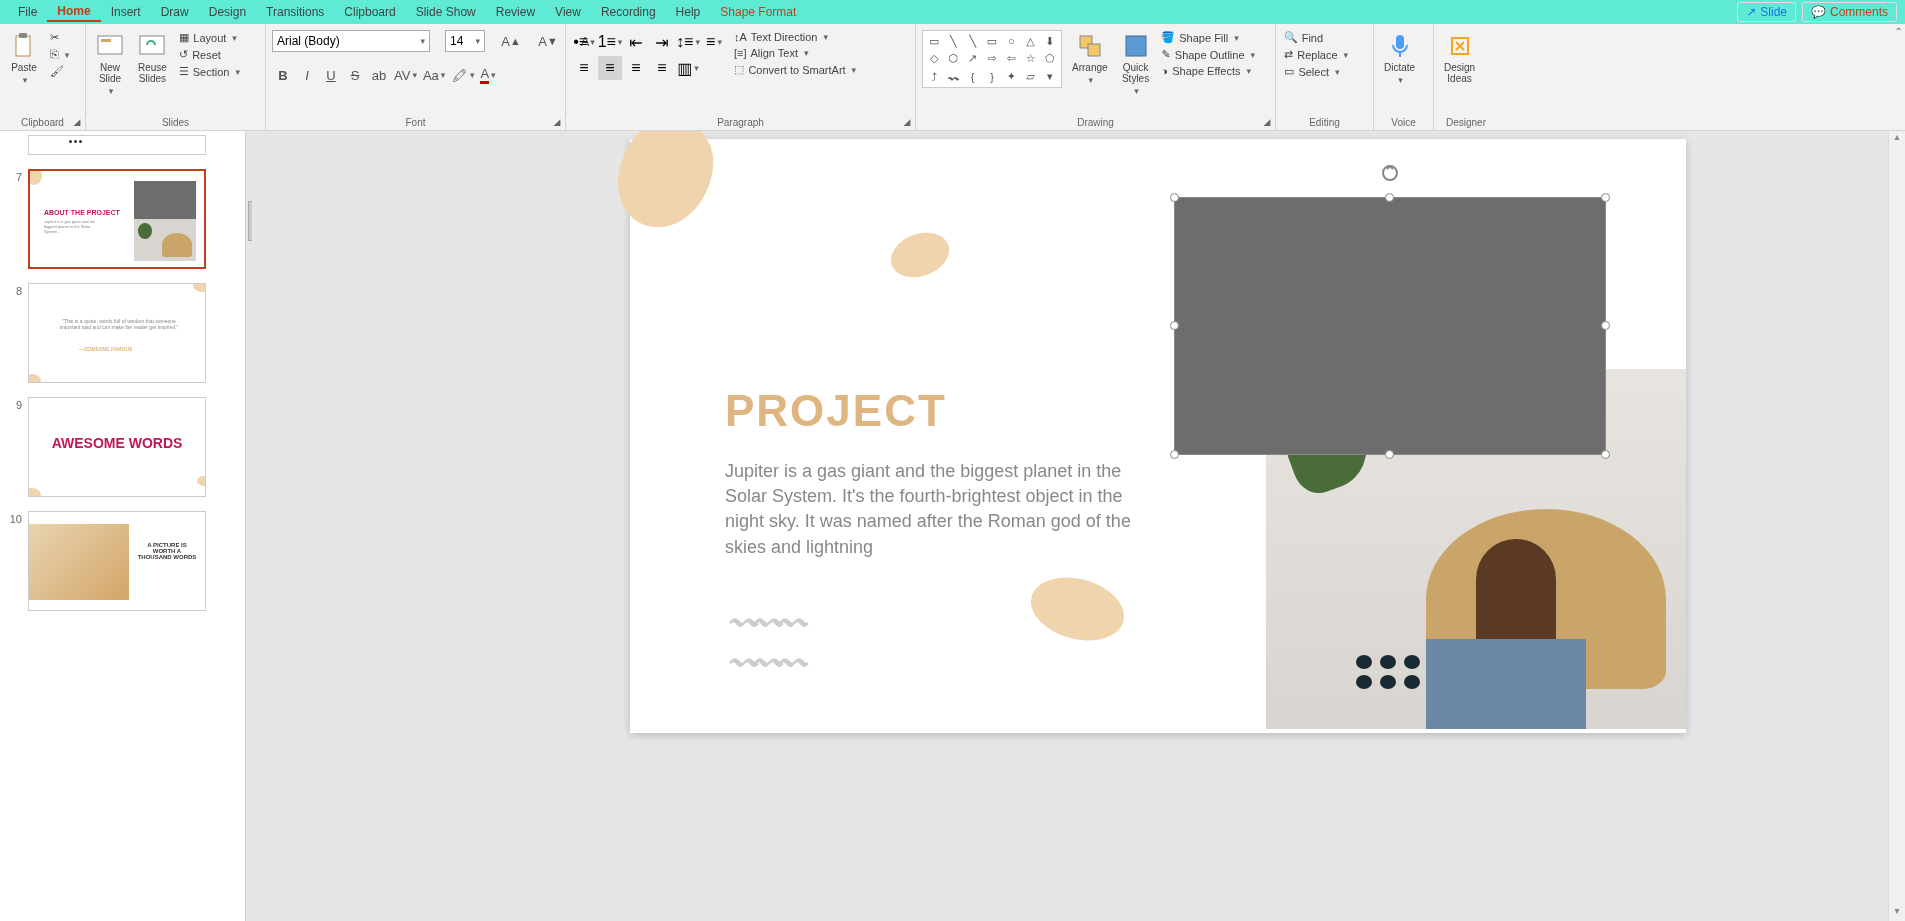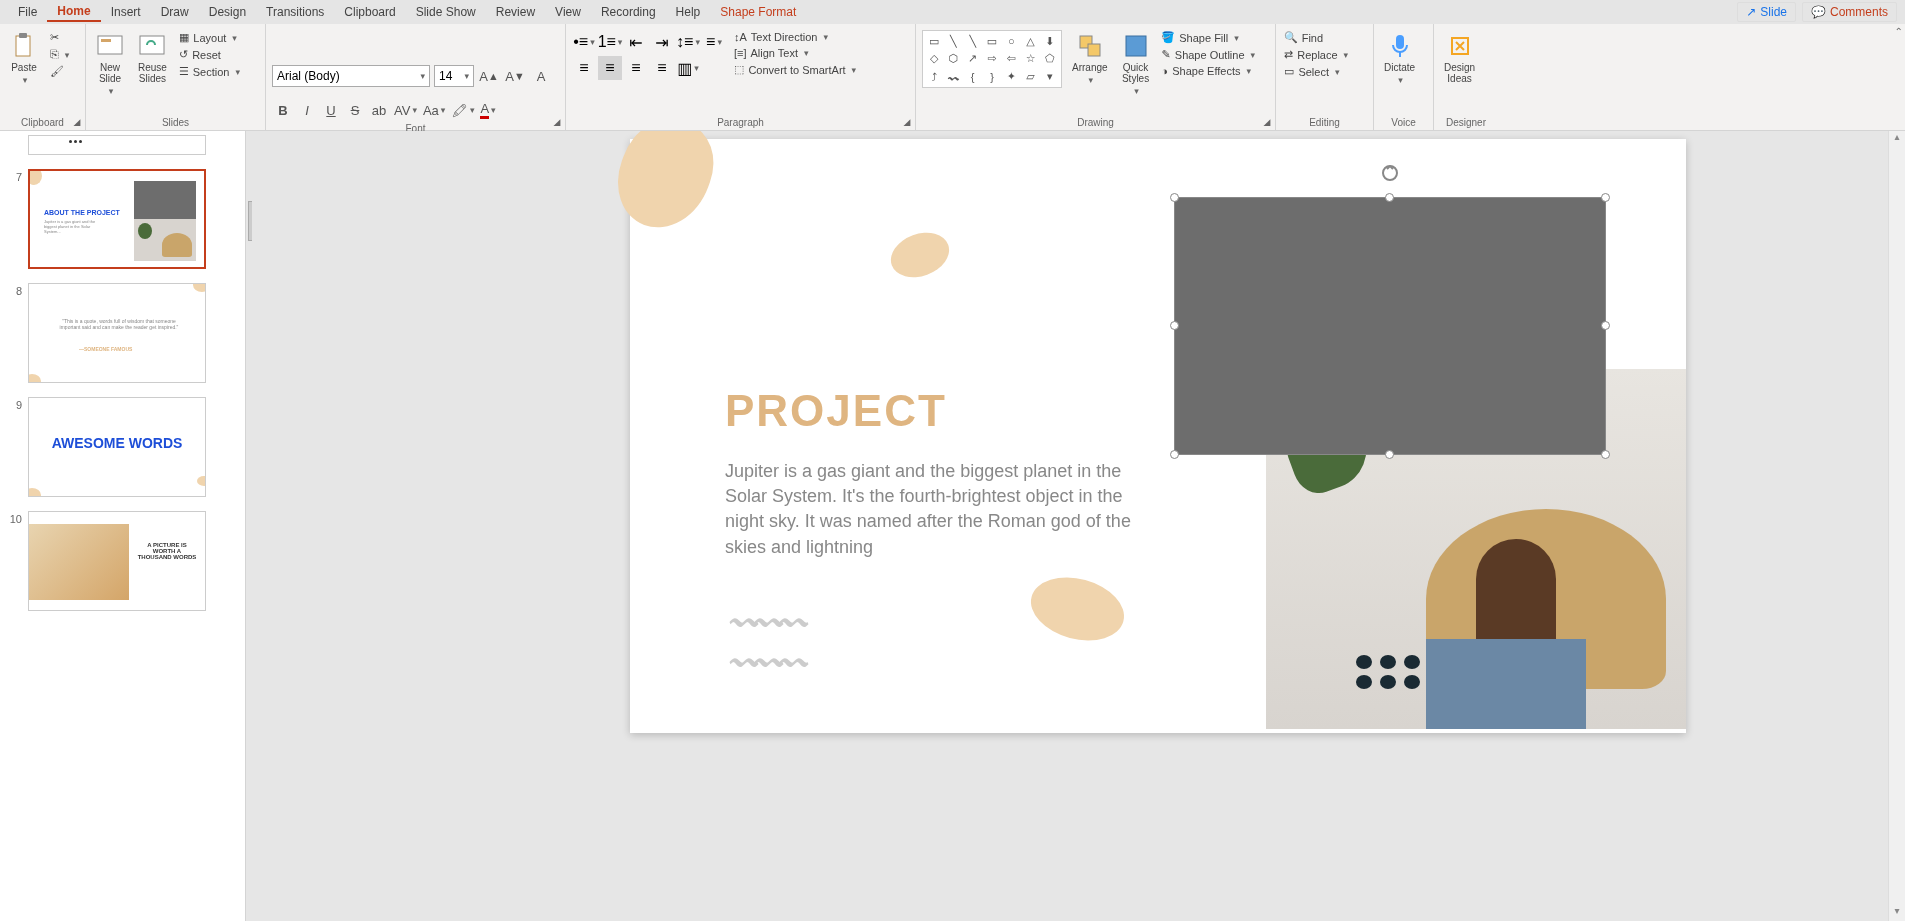--- a/index.html
+++ b/index.html
@@ -1,36 +1,36 @@
 <!DOCTYPE html>
 <html><head>
 <meta charset="utf-8">
 <style>
 * { margin: 0; padding: 0; box-sizing: border-box; font-family: "Segoe UI", Arial, sans-serif; }
 body { background: #fff; overflow: hidden; width: 1905px; height: 921px; }
 
 
-.menubar { height: 24px; display: flex; align-items: center; padding: 12px 8px; font-size: 12px; background: #e5e5e5; }
+.menubar { height: 24px; display: flex; align-items: center; padding: 12px 8px; font-size: 12px; background: #5eead4; }
 .menubar .menu-item { padding: 2px 10px; cursor: pointer; color: #444; }
 .menubar .menu-item.active { color: #c43e1c; border-bottom: 2px solid #c43e1c; font-weight: 600; }
 .menubar .menu-item.shape { color: #c43e1c; }
 .menubar .spacer { flex: 1; }
 .menubar .share-btn { color: #1a73e8; padding: 2px 8px; cursor: pointer; display:flex; align-items:center; gap:4px; border:1px solid #ddd; border-radius:2px; margin-right:6px;}
 .menubar .comments-btn { color: #c43e1c; padding: 2px 8px; cursor: pointer; display:flex; align-items:center; gap:4px; border:1px solid #ddd; border-radius:2px;}
 
 
 .ribbon { height: 107px; background: #f3f2f1; border-bottom: 1px solid #d4d4d4; display: flex; position: relative; }
 .ribbon-group { border-right: 1px solid #d4d4d4; display: flex; flex-direction: column; justify-content: space-between; padding: 2px 6px 0; position: relative; }
 .ribbon-group-label { font-size: 10px; color: #666; text-align: center; padding: 2px 0 2px; }
 .ribbon-group-content { flex: 1; display: flex; align-items: flex-start; gap: 6px; padding-top: 4px; }
 .vbtn { display: flex; flex-direction: column; align-items: center; gap: 2px; padding: 2px 4px; cursor: pointer; font-size: 10px; color: #444; }
 .vbtn .icon { width: 28px; height: 28px; display:flex; align-items:center; justify-content:center; }
 .small-row { display: flex; flex-direction: column; gap: 2px; font-size: 11px; color: #444; }
 .small-row .srow { display: flex; align-items: center; gap: 4px; cursor: pointer; padding: 1px 2px; }
-.font-box { display:flex; align-items:flex-end; gap:4px;margin-top:35px; }
+.font-box { display:flex; align-items:flex-end; gap:15px; }
 .font-name { width: 158px; height: 22px; border:1px solid #aaa; background:#fff; font-size:12px; padding:0 4px; display:flex; align-items:center; justify-content:space-between;}
 .font-size { width: 40px; height: 22px; border:1px solid #aaa; background:#fff; font-size:12px; padding:0 4px; display:flex; align-items:center; justify-content:space-between;}
 .btn-row { display:flex; gap:2px; margin-top:8px; }
 .icon-btn { width: 22px; height:22px; display:flex; align-items:center; justify-content:center; cursor:pointer; font-size:13px; color:#555; }
 .icon-btn.sm { width:auto; padding:0 2px; }
 .para-grid { display:grid; grid-template-columns: repeat(6, 24px); grid-template-rows: repeat(2, 24px); gap:2px; }
 .para-grid .cell { border:1px solid transparent; display:flex; align-items:center; justify-content:center; cursor:pointer; }
 .shapes-gallery { width:140px; height:58px; border:1px solid #ccc; background:#fff; display:grid; grid-template-columns:repeat(7,1fr); grid-template-rows:repeat(3,1fr); padding:2px; gap:1px;}
 .shapes-gallery .sg { display:flex; align-items:center; justify-content:center; font-size:11px; color:#555;}
 .drop-arrow { font-size:9px; color:#666; margin-left:2px;}
@@ -65,21 +65,21 @@
 .dashes { position:absolute; left:-30px; top:40px; color:#555; font-size:20px; transform:rotate(-30deg); letter-spacing:2px;}
 
 .shape-sel { position:absolute; left:544px; top:58px; width:432px; height:258px; background:#6d6d6d; border:1px solid #888;}
 .handle { position:absolute; width:9px; height:9px; background:#fff; border:1px solid #888; border-radius:50%;}
 .handle.nw{left:-5px;top:-5px;} .handle.n{left:50%;top:-5px;margin-left:-5px;} .handle.ne{right:-5px;top:-5px;}
 .handle.w{left:-5px;top:50%;margin-top:-5px;} .handle.e{right:-5px;top:50%;margin-top:-5px;}
 .handle.sw{left:-5px;bottom:-5px;} .handle.s{left:50%;bottom:-5px;margin-left:-5px;} .handle.se{right:-5px;bottom:-5px;}
 .rotate-handle { position:absolute; left:50%; top:-34px; margin-left:-9px; width:18px; height:18px; color:#888;}
 
 
-.mini-title { font-family:Arial Black; font-weight:900; color:#1d4ed8; }
+.mini-title { font-family:Arial Black; font-weight:900; color:#be185d; }
 .mini-text { color:#888; }
 </style>
 </head>
 <body>
 
 <div class="menubar">
   <div class="menu-item">File</div>
   <div class="menu-item active">Home</div>
   <div class="menu-item">Insert</div>
   <div class="menu-item">Draw</div>

